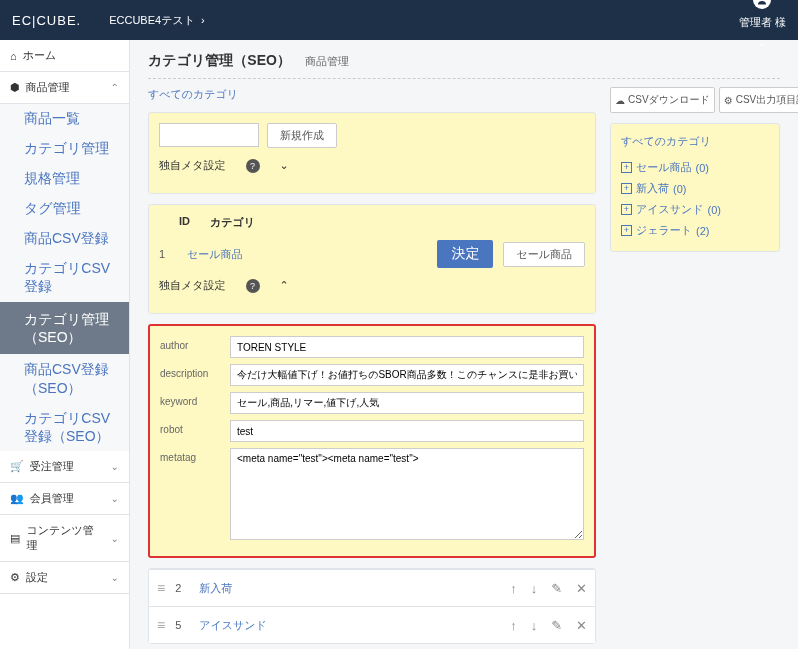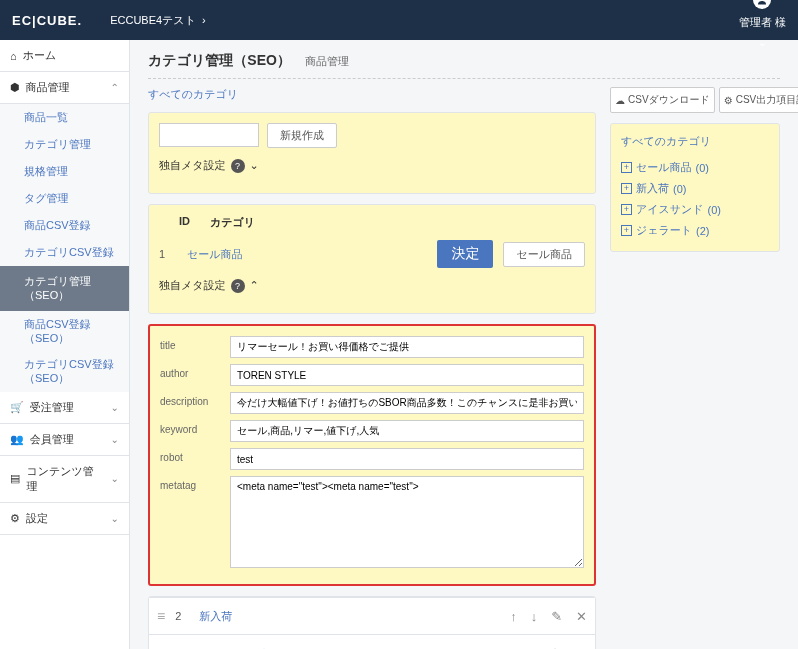--- a/index.html
+++ b/index.html
@@ -1,42 +1,42 @@
 <!DOCTYPE html>
 <html><head>
 <meta charset="utf-8">
 <style>
 * { box-sizing: border-box; margin: 0; padding: 0; font-family: "Hiragino Sans", "Meiryo", sans-serif; }
 body { background: #f5f6f8; width: 798px; height: 649px; overflow: hidden; font-size: 11px; }
 .topbar { background: #1d3048; height: 40px; display: flex; align-items: center; padding: 0 12px; color: #fff; }
-.logo { font-weight: bold; font-size: 13px; letter-spacing: 1px; }
+.logo { font-weight: normal; font-size: 13px; letter-spacing: 1px; }
 .topbar-title { margin-left: 28px; font-size: 11px; display: flex; align-items: center; gap: 6px; }
 .topbar-right { margin-left: auto; display: flex; align-items: center; gap: 6px; font-size: 11px; flex-direction: column; }
 .user-icon { width: 18px; height: 18px; border-radius: 50%; background: #fff; color: #1d3048; display: flex; align-items: center; justify-content: center; font-size: 12px; }
 .layout { display: flex; height: 609px; }
 .sidebar { width: 130px; background: #fff; border-right: 1px solid #e0e3e8; overflow-y: auto; }
 .sb-top { display: flex; align-items: center; gap: 6px; padding: 8px 10px; border-bottom: 1px solid #e0e3e8; cursor: pointer; font-size: 11px; color: #333; }
 .sb-top.parent { justify-content: space-between; }
 .sb-top .left { display: flex; align-items: center; gap: 6px; }
 .chev { font-size: 10px; color: #888; }
-.sb-sub { padding: 6px 10px 6px 24px; font-size: 11px; color: #4a75bf; cursor: pointer; background: #f7f8fa; }
+.sb-sub { padding: 6px 10px 6px 24px; font-size: 14px; color: #4a75bf; cursor: pointer; background: #f7f8fa; }
 .sb-sub.active { background: #6e7a8a; color: #fff; padding-top: 8px; padding-bottom: 8px; }
 .sb-sub.multi { line-height: 1.3; }
 .main { flex: 1; padding: 12px 18px 12px 18px; overflow-y: auto; }
 .page-title { display: flex; align-items: baseline; gap: 14px; margin-bottom: 8px; padding-bottom: 8px; border-bottom: 1px dashed #ccc; }
 .page-title h1 { font-size: 14px; color: #333; font-weight: 600; }
 .page-title .sub { font-size: 11px; color: #666; }
 .content-row { display: flex; gap: 14px; align-items: flex-start; }
 .left-col { flex: 1; }
 .right-col { width: 170px; }
 .breadcrumb-bar { color: #4a75bf; font-size: 11px; margin-bottom: 10px; }
 .search-row { display: flex; gap: 8px; margin-bottom: 10px; }
 .search-row input { width: 100px; height: 24px; border: 1px solid #ccc; padding: 0 6px; font-size: 11px; }
 .btn-outline { background: #fff; border: 1px solid #ccc; padding: 4px 12px; font-size: 11px; cursor: pointer; color: #555; border-radius: 2px; }
-.collapse-toggle { display: flex; align-items: center; gap: 5px; font-size: 11px; color: #333; margin-bottom: 10px; cursor: pointer; }
+.collapse-toggle { display: flex; align-items: center; gap: 20px; font-size: 11px; color: #333; margin-bottom: 10px; cursor: pointer; }
 .help-icon { display: inline-flex; width: 14px; height: 14px; border-radius: 50%; background: #555; color: #fff; align-items: center; justify-content: center; font-size: 9px; }
 .card { background: #fef9c3; border: 1px solid #e0e3e8; border-radius: 3px; padding: 10px; margin-bottom: 10px; }
 .hdr-row { display: flex; gap: 20px; font-size: 11px; font-weight: 600; color: #333; margin-bottom: 10px; padding-left: 20px; }
 .cat-row { display: flex; align-items: center; gap: 10px; margin-bottom: 10px; }
 .cat-row .id { width: 18px; font-size: 11px; color: #555; }
 .cat-row .name-link { color: #4a75bf; font-size: 11px; }
 .btn-primary { background: #4a75bf; color: #fff; border: none; padding: 5px 14px; font-size: 14px; cursor: pointer; border-radius: 2px; }
 .seo-card { border: 2px solid #d33; }
 .form-row { display: flex; align-items: flex-start; margin-bottom: 6px; }
 .form-row label { width: 70px; font-size: 10px; color: #666; padding-top: 4px; }
@@ -165,24 +165,20 @@
           </div>
           <div class="collapse-toggle">
             <span>独自メタ設定</span>
             <span class="help-icon">?</span>
             <span>⌃</span>
           </div>
         </div>
 
         <div class="card seo-card">
           <div class="form-row">
-              <label>title</label>
-              <input type="text" value="リマーセール！お買い得価格でご提供" style="">
-            </div>
-          <div class="form-row">
               <label>author</label>
               <input type="text" value="TOREN STYLE" style="">
             </div>
           <div class="form-row">
               <label>description</label>
               <input type="text" value="今だけ大幅値下げ！お値打ちのSBOR商品多数！このチャンスに是非お買い求めくだ" style="">
             </div>
           <div class="form-row">
               <label>keyword</label>
               <input type="text" value="セール,商品,リマー,値下げ,人気" style="">

